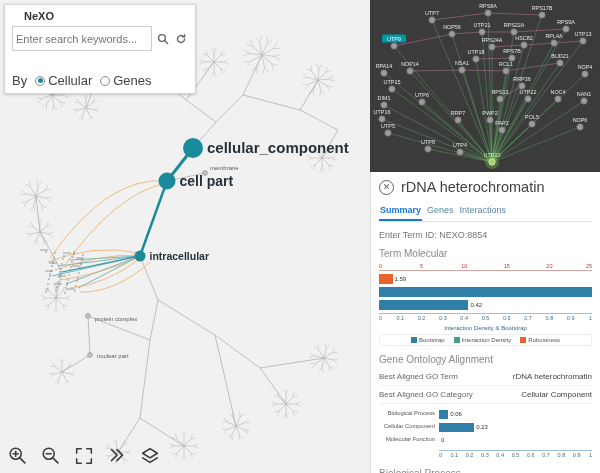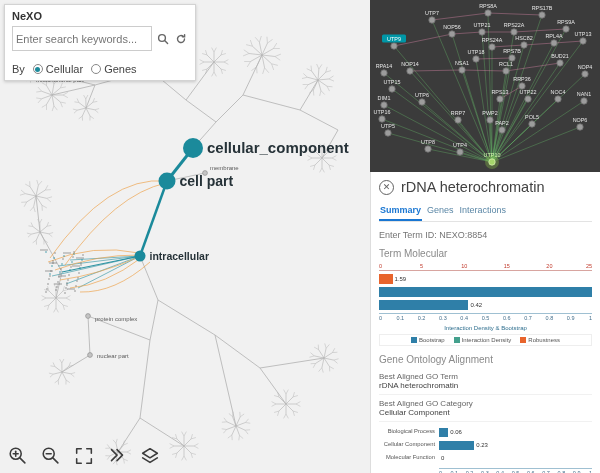--- a/index.html
+++ b/index.html
@@ -5,28 +5,28 @@
   html,body{margin:0;padding:0;background:#fff;}
   .app{position:relative;width:600px;height:473px;overflow:hidden;
        font-family:"Liberation Sans",sans-serif;background:#f1f1f1;}
 
   
   .left-pane{position:absolute;left:0;top:0;width:370px;height:473px;background:#f1f1f1;}
   #tree-svg{position:absolute;left:0;top:0;}
 
   .search-card{position:absolute;left:4px;top:4px;width:176px;background:#fff;
     border:1px solid #d3d3d3;box-shadow:0 1px 3px rgba(0,0,0,.18);padding:5px 7px;z-index:6;}
-  .search-title{font-size:11px;font-weight:bold;color:#333;margin-bottom:4px;}
+  .search-title{font-size:11px;font-weight:bold;color:#333;margin-bottom:4px;margin-left:12px;}
   .search-row{display:flex;align-items:center;gap:4px;}
   .search-input{flex:1;min-width:0;height:15px;font-size:11px;border:1px solid #ccc;
     padding:4px 3px;color:#333;outline:none;}
   .mini-icon{width:14px;height:14px;display:flex;align-items:center;justify-content:center;
     background:none;border:none;padding:0;cursor:pointer;}
   .mini-icon svg{stroke:#666;fill:none;stroke-width:1.4;stroke-linecap:round;}
-  .by-row{display:flex;align-items:center;gap:8px;margin-top:12px;font-size:11px;color:#444;}
+  .by-row{display:flex;align-items:center;gap:8px;margin-top:22px;font-size:13px;color:#444;}
   .radio-opt{display:flex;align-items:center;gap:3px;cursor:pointer;}
   .radio{width:8px;height:8px;border:1px solid #888;border-radius:50%;position:relative;background:#fff;}
   .radio.checked::after{content:"";position:absolute;inset:1.5px;background:#1b8a9b;border-radius:50%;}
 
   .toolbar{position:absolute;left:6px;bottom:5px;display:flex;gap:9px;z-index:6;}
   .tool-btn{width:24px;height:24px;background:none;border:none;padding:0;cursor:pointer;
     display:flex;align-items:center;justify-content:center;}
   .tool-btn svg{stroke:#3c3c3c;fill:none;stroke-width:1.7;stroke-linecap:round;stroke-linejoin:round;}
 
   
@@ -55,21 +55,21 @@
 
   .rb-row{display:flex;align-items:center;height:10px;margin:3px 0;}
   .rb-bar{height:10px;}
   .rb-val{font-size:6px;color:#333;margin-left:2px;}
   .axis-title{font-size:6px;color:#2e6e8e;text-align:center;margin-top:2px;}
   .legend{display:flex;gap:9px;justify-content:center;align-items:center;font-size:6px;
     color:#555;margin-top:3px;border:1px solid #eee;padding:2px 0;}
   .legend .sw{width:6px;height:6px;display:inline-block;margin-right:2px;vertical-align:-1px;}
 
   .go-row{display:flex;justify-content:space-between;font-size:8px;color:#666;
-    padding:4px 0;border-bottom:1px solid #f1f1f1;flex-direction:column;}
+    padding:4px 0;border-bottom:1px solid #f1f1f1;}
   .go-row .val{color:#424242;}
 
   .al-row{display:flex;align-items:center;height:10px;margin:3px 0;}
   .al-cat{width:56px;font-size:5.8px;color:#555;text-align:right;padding-right:4px;line-height:1;}
   .al-wrap{flex:1;display:flex;align-items:center;height:9px;}
   .al-bar{height:9px;}
   .al-val{font-size:6px;color:#333;margin-left:2px;}
   .al-axis-row{display:flex;}
   .al-axis-row .spacer{width:60px;}
   .al-axis-row .axis{flex:1;}

